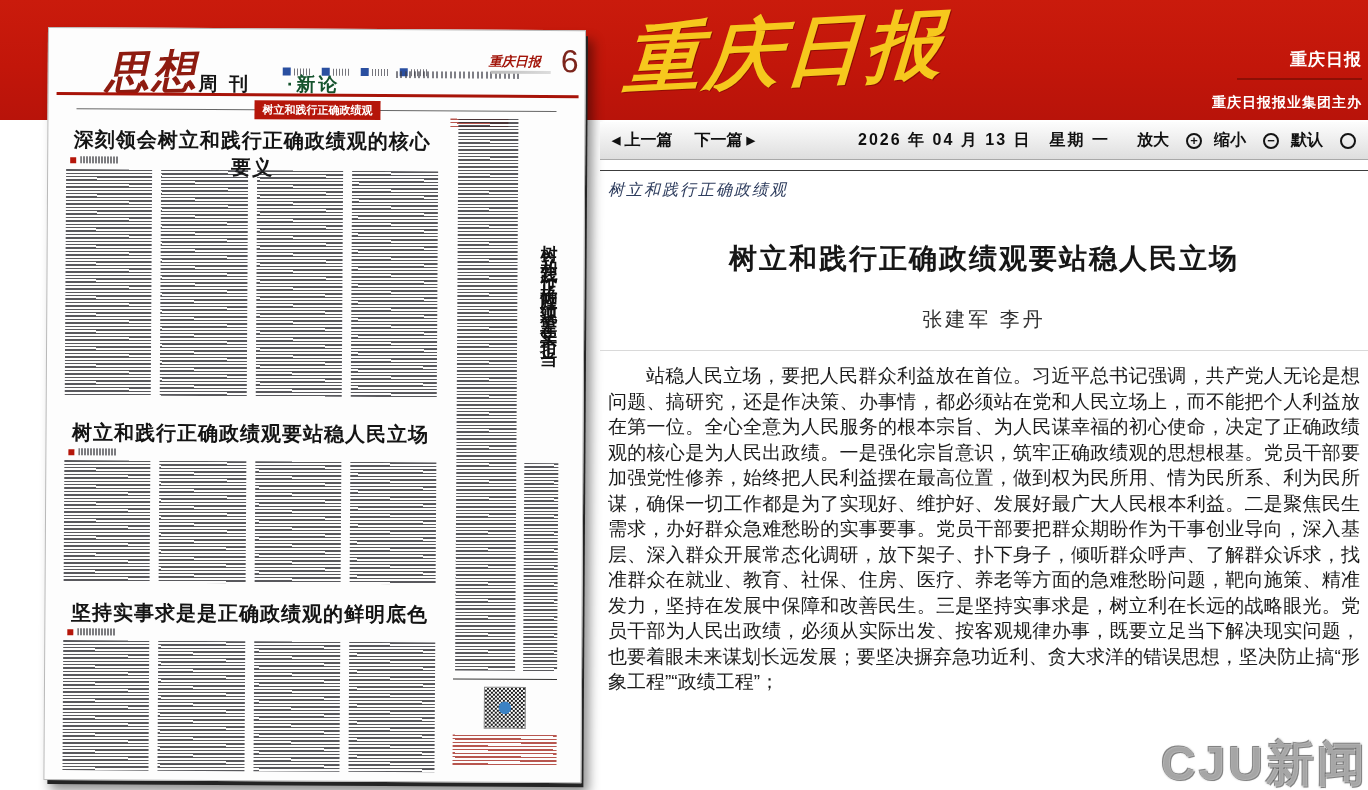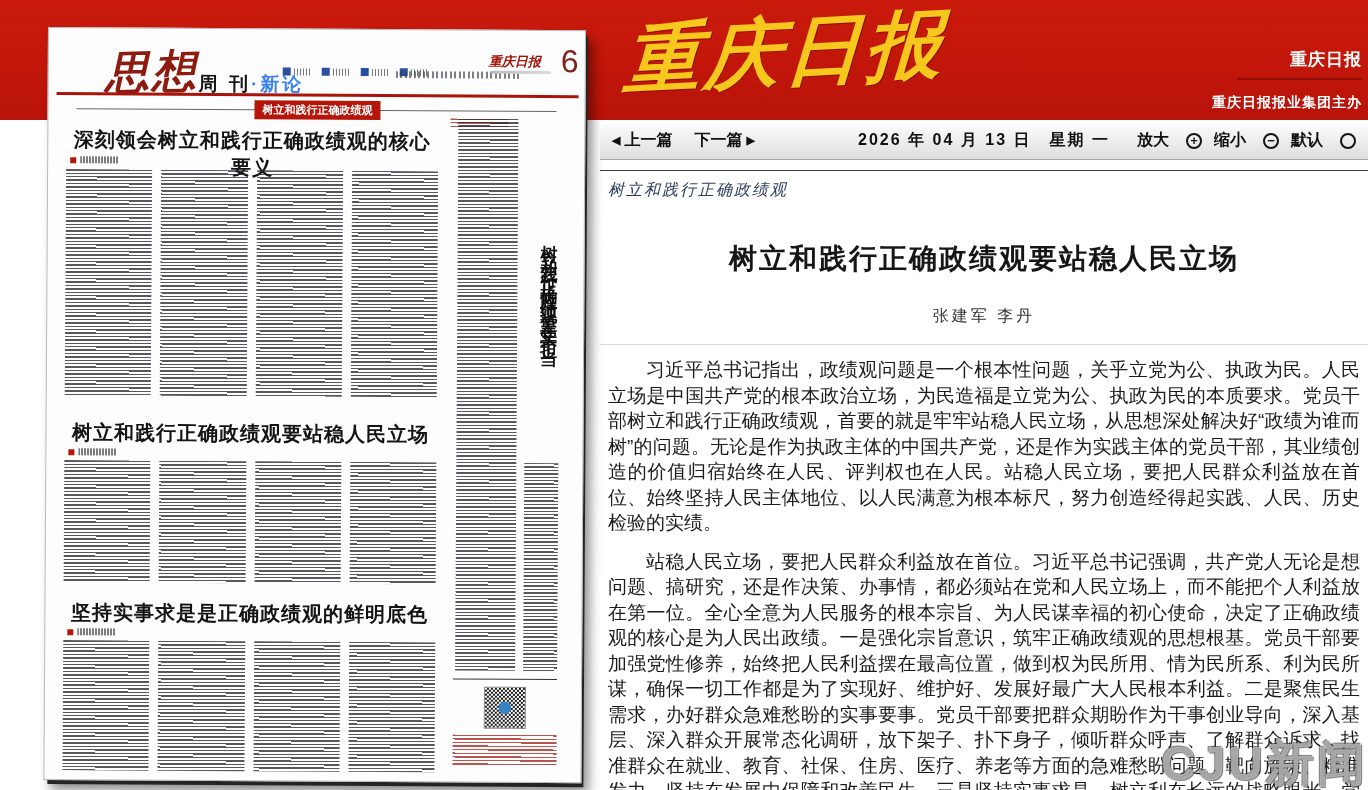--- a/index.html
+++ b/index.html
@@ -21,21 +21,21 @@
   
   .paper { position:absolute; left:48px; top:27px; width:538px; height:753px; background:#fdfdfd;
     transform:rotate(0.35deg); transform-origin:top left;
     box-shadow:3px 5px 0 -1px #242424, 7px 10px 12px rgba(0,0,0,.45);
     border:1px solid #b9b9b9; }
   .sx-logo { position:absolute; left:56px; top:14px; font-family:"Liberation Serif", serif;
     font-size:44px; font-weight:bold; font-style:italic; color:#8e1b10;
     letter-spacing:3px; transform:rotate(-2deg); }
   .weekly { position:absolute; left:150px; top:42px; font-size:19px; font-weight:bold; color:#151515;
     letter-spacing:3px; }
-  .weekly .red { color:#3b82f6; }
+  .weekly .red { color:#14532d;margin-left:36px; }
   .chips { position:absolute; left:234px; top:38px; display:flex; gap:11px; }
   .chip { display:flex; align-items:center; gap:3px; }
   .chip .sq { width:8px; height:8px; background:#2a4fa0; }
   .chip .blob { width:17px; height:7px; background-image:repeating-linear-gradient(to right, rgba(60,60,70,.7) 0 1.5px, transparent 1.5px 3px); }
   .mini-date { position:absolute; left:347px; top:41px; width:126px; height:7px;
     background-image:repeating-linear-gradient(to right, rgba(60,60,70,.65) 0 2px, transparent 2px 4.5px); }
   .mini-masthead { position:absolute; left:440px; top:22px; font-family:"Liberation Serif", serif;
     font-size:13px; font-weight:bold; font-style:italic; color:#a21409; }
   .mini-line { position:absolute; left:442px; top:40px; width:60px; height:3px;
     background:linear-gradient(to right,#bbb,#ddd); }
@@ -82,21 +82,21 @@
   .zoom-btn { display:flex; align-items:center; gap:17px; cursor:pointer; }
   .zicon { width:16px; height:16px; border:2px solid #141414; border-radius:50%;
     display:inline-flex; align-items:center; justify-content:center;
     font-size:13px; font-weight:bold; line-height:1; color:#141414; }
   .rule-top { position:absolute; left:600px; top:170px; width:768px; height:1px; background:#3c3c3c; }
   .kicker { position:absolute; left:608px; top:180px; font-size:16px; font-style:italic;
     color:#2e3d5e; font-family:"Liberation Serif", serif; letter-spacing:2px; }
   .article { position:absolute; left:600px; top:202px; width:768px; height:588px; overflow:hidden; }
   .a-title { margin-top:38px; text-align:center; font-size:28px; font-weight:bold;
     color:#161616; letter-spacing:2px; }
-  .a-authors { margin-top:28px; text-align:center; font-size:16px; color:#333; letter-spacing:3px; }
+  .a-authors { margin-top:28px; text-align:center; font-size:20px; color:#333; letter-spacing:3px; }
   .a-divider { margin-top:17px; height:1px; background:#d9d9d9; }
   .a-body { margin:12px 8px 0 8px; font-size:19px; line-height:25.5px; text-align:justify;
     color:#1b1b1b; }
   .a-body p { text-indent:2em; margin-bottom:13px; }
 
   .watermark { position:absolute; right:0px; bottom:-6px; font-size:48px; font-weight:bold;
     letter-spacing:3px; color:rgba(240,240,240,.55);
     text-shadow:0 0 2px rgba(70,70,70,.8), 1px 1px 0 rgba(60,60,60,.55), -1px -1px 0 rgba(60,60,60,.55); }
 </style>
 </head>
@@ -220,19 +220,18 @@
   </div>
 
   <div class="rule-top"></div>
   <div class="kicker">树立和践行正确政绩观</div>
 
   <div class="article">
     <div class="a-title">树立和践行正确政绩观要站稳人民立场</div>
     <div class="a-authors">张建军 李丹</div>
     <div class="a-divider"></div>
     <div class="a-body">
-      <p>习近平总书记指出，政绩观问题是一个根本性问题，关乎立党为公、执政为民。人民立场是中国共产党的根本政治立场，为民造福是立党为公、执政为民的本质要求。党员干部树立和践行正确政绩观，首要的就是牢牢站稳人民立场，从思想深处解决好“政绩为谁而树”的问题。无论是作为执政主体的中国共产党，还是作为实践主体的党员干部，其业绩创造的价值归宿始终在人民、评判权也在人民。站稳人民立场，要把人民群众利益放在首位、始终坚持人民主体地位、以人民满意为根本标尺，努力创造经得起实践、人民、历史检验的实绩。</p>
       <p>站稳人民立场，要把人民群众利益放在首位。习近平总书记强调，共产党人无论是想问题、搞研究，还是作决策、办事情，都必须站在党和人民立场上，而不能把个人利益放在第一位。全心全意为人民服务的根本宗旨、为人民谋幸福的初心使命，决定了正确政绩观的核心是为人民出政绩。一是强化宗旨意识，筑牢正确政绩观的思想根基。党员干部要加强党性修养，始终把人民利益摆在最高位置，做到权为民所用、情为民所系、利为民所谋，确保一切工作都是为了实现好、维护好、发展好最广大人民根本利益。二是聚焦民生需求，办好群众急难愁盼的实事要事。党员干部要把群众期盼作为干事创业导向，深入基层、深入群众开展常态化调研，放下架子、扑下身子，倾听群众呼声、了解群众诉求，找准群众在就业、教育、社保、住房、医疗、养老等方面的急难愁盼问题，靶向施策、精准发力，坚持在发展中保障和改善民生。三是坚持实事求是，树立利在长远的战略眼光。党员干部为人民出政绩，必须从实际出发、按客观规律办事，既要立足当下解决现实问题，也要着眼未来谋划长远发展；要坚决摒弃急功近利、贪大求洋的错误思想，坚决防止搞“形象工程”“政绩工程”；</p>
     </div>
   </div>
 
   <div class="watermark">CJU新闻</div>
 </div>
 
 </body></html>

